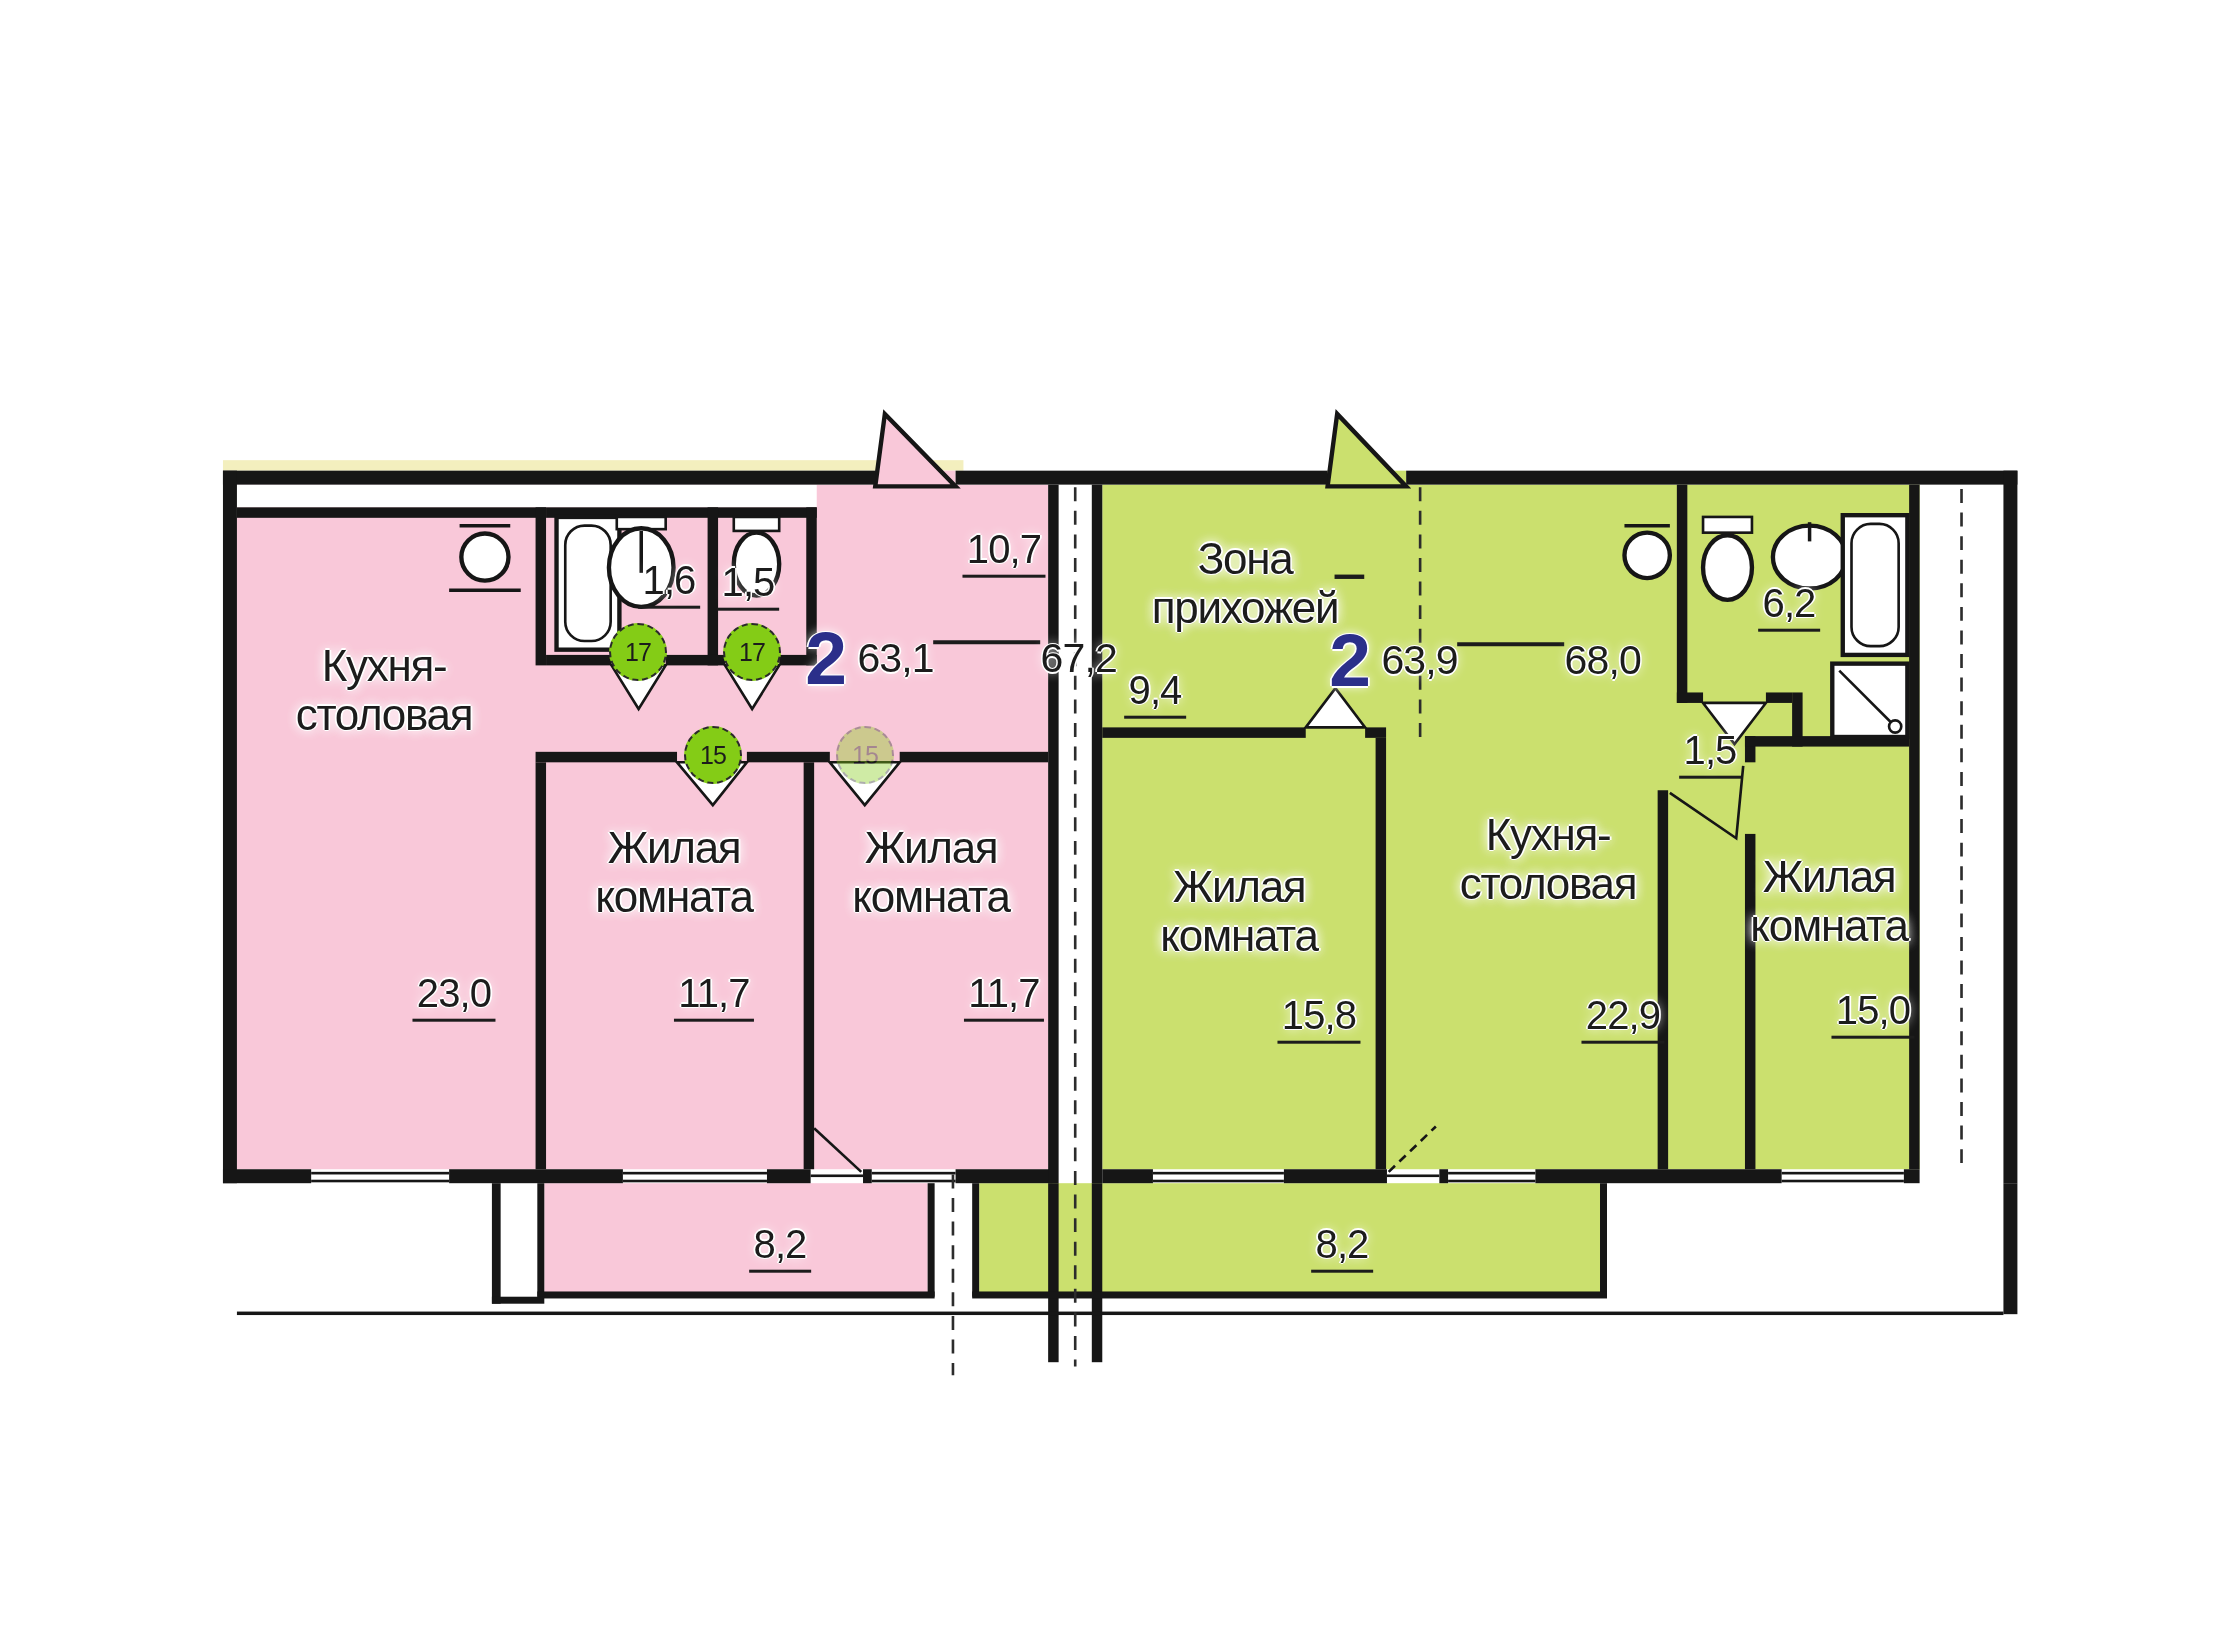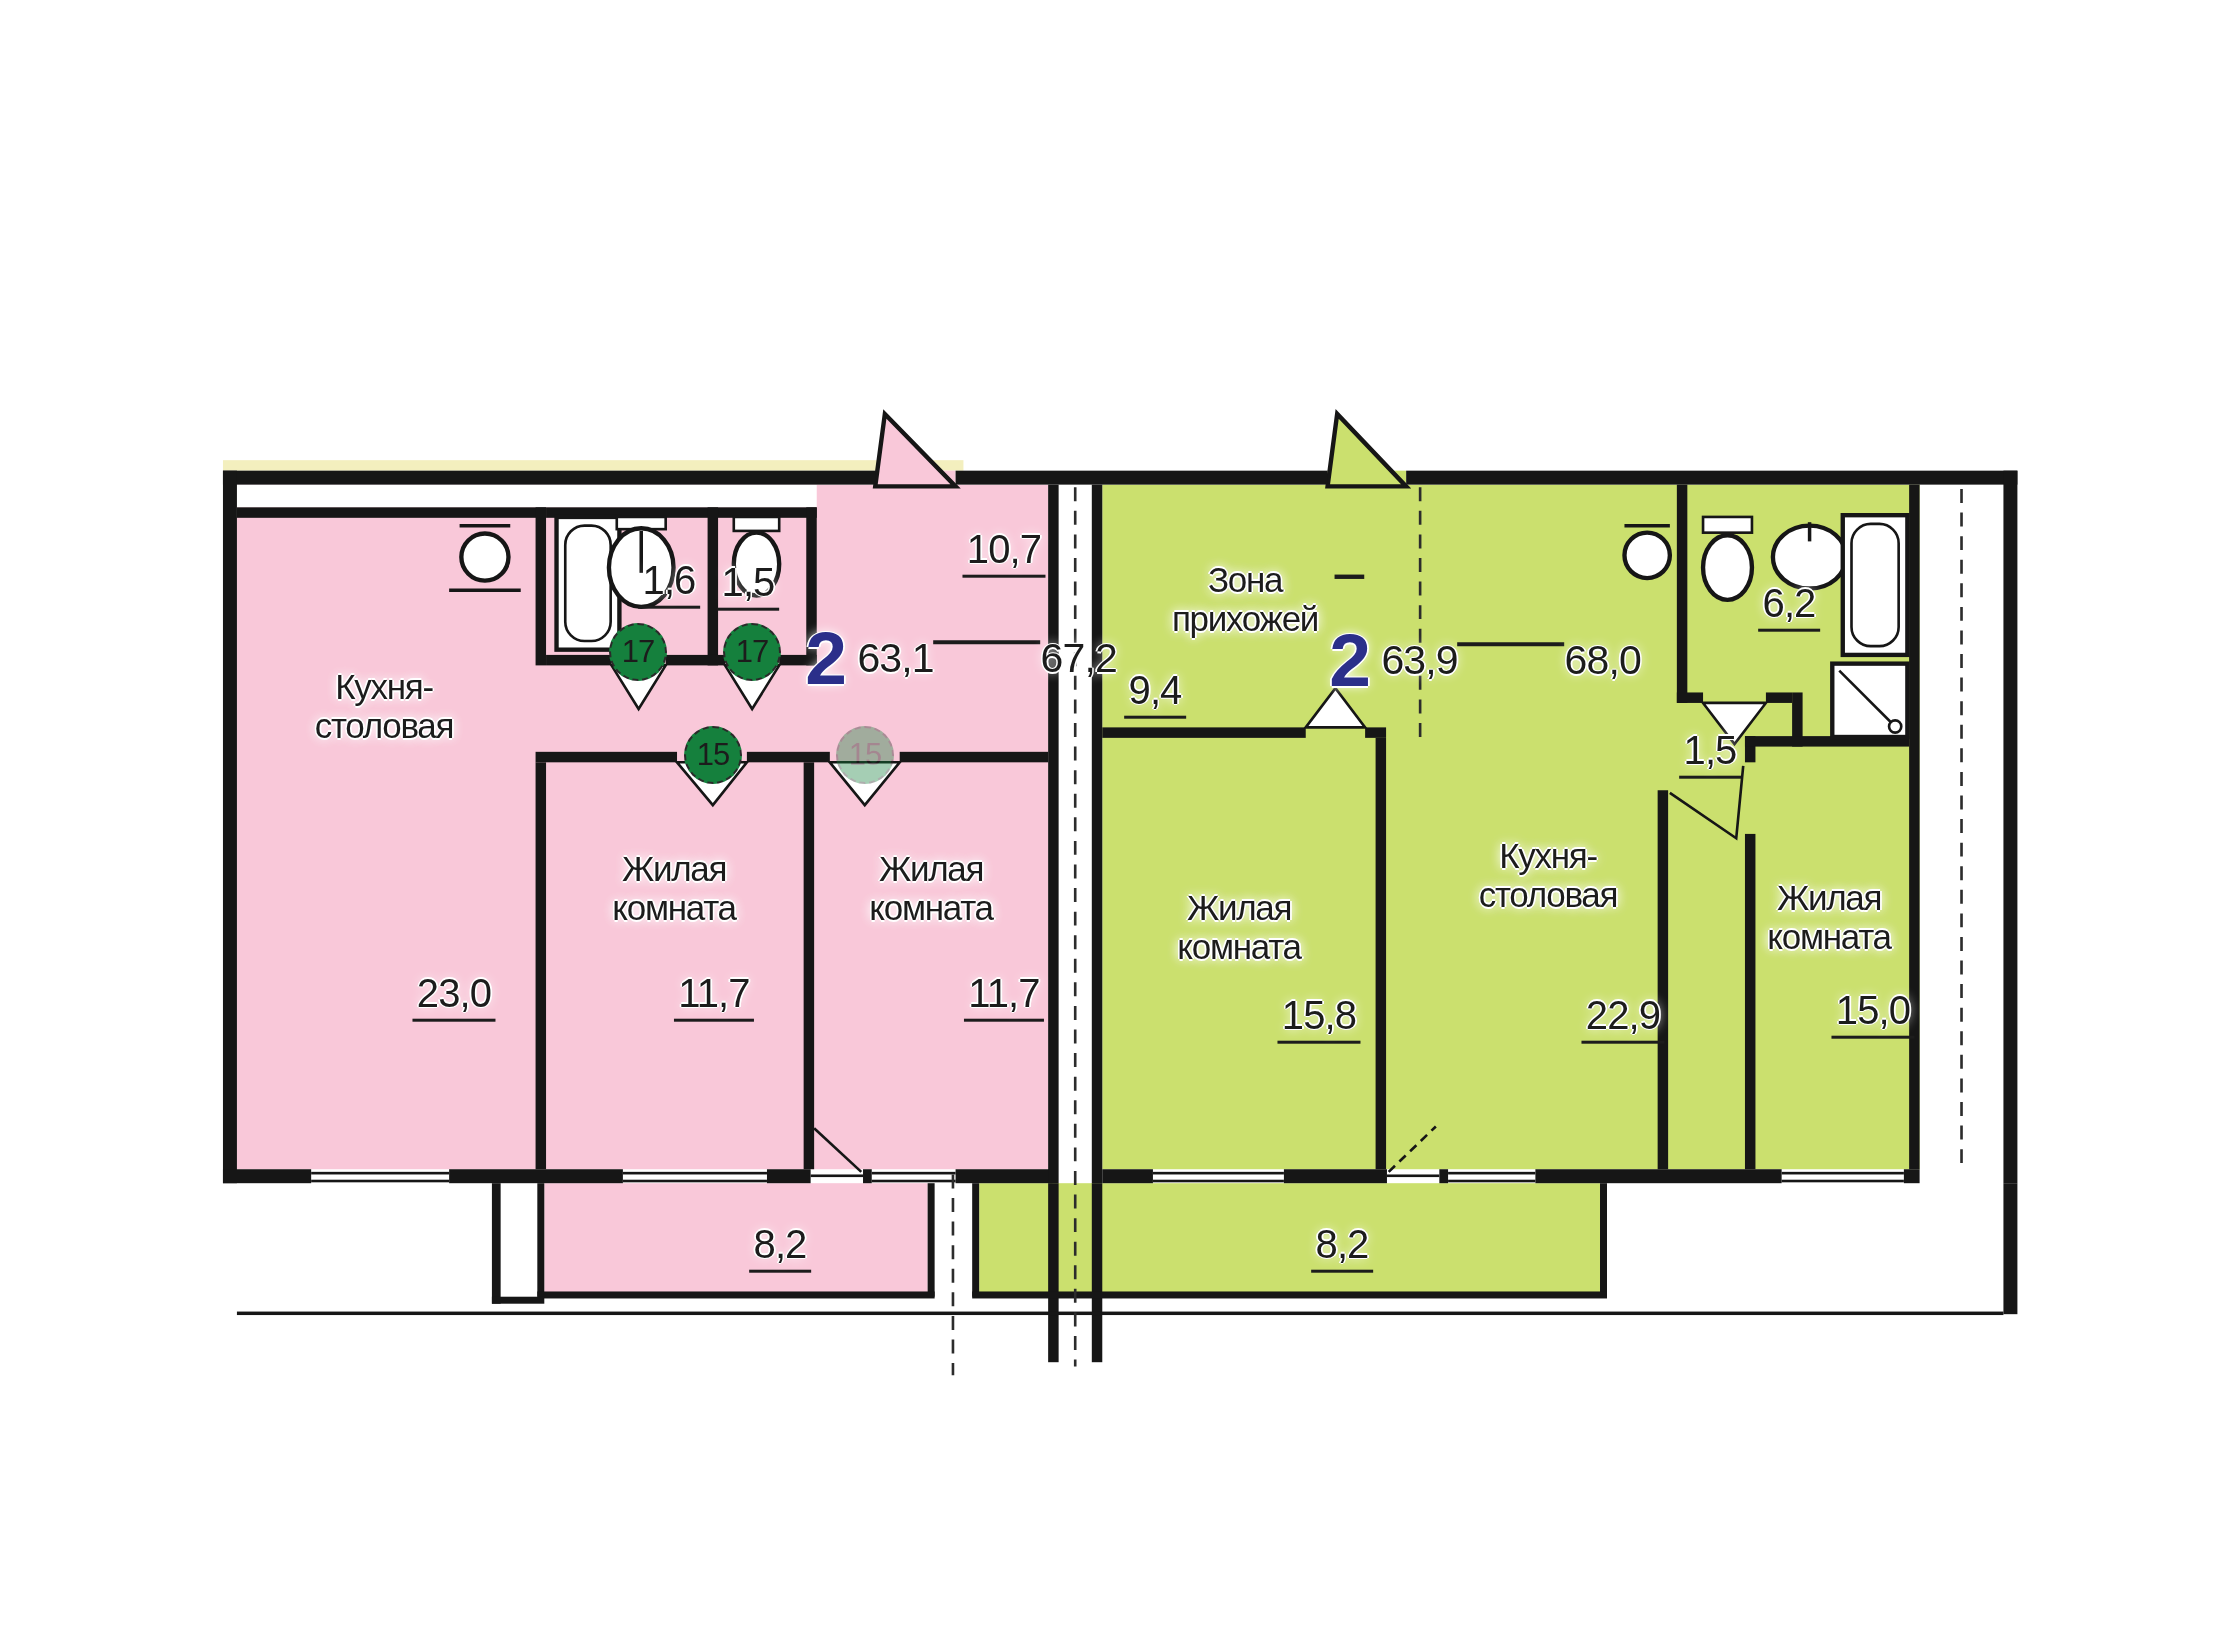--- a/index.html
+++ b/index.html
@@ -1,28 +1,28 @@
 <!DOCTYPE html>
 <html style="font-size:14px"><head>
 <meta charset="utf-8">
 <style>
   html,body{margin:0;padding:0;background:#ffffff;}
   .canvas{position:relative;width:2236px;height:1646px;background:#fff;overflow:hidden;
           font-family:"Liberation Sans", sans-serif;color:#1c1c1c;}
   .canvas svg{position:absolute;left:0;top:0;}
   .label-layer{position:absolute;left:0;top:0;width:100%;height:100%;}
   .room-label{position:absolute;transform:translate(-50%,-50%);text-align:center;
-      font-size:35px;line-height:1.12;letter-spacing:-1.3px;white-space:nowrap;
-      text-shadow:0 1.7px 0 #fff,0 -1.7px 0 #fff,1.7px 0 0 #fff,-1.7px 0 0 #fff,0 0 12.2px #fff,0 0 12.2px #fff;margin-top:16px;}
+      font-size:44px;line-height:1.12;letter-spacing:-1.3px;white-space:nowrap;
+      text-shadow:0 1.7px 0 #fff,0 -1.7px 0 #fff,1.7px 0 0 #fff,-1.7px 0 0 #fff,0 0 12.2px #fff,0 0 12.2px #fff;}
   .area{position:absolute;transform:translate(-50%,-50%);font-size:40px;letter-spacing:-0.9px;
       border-bottom:3.5px solid #1c1c1c;padding:0 4.4px 2.6px 4.4px;
       text-shadow:0 1.7px 0 #fff,0 -1.7px 0 #fff,1.7px 0 0 #fff,-1.7px 0 0 #fff,0 0 10.5px #fff;}
   .door-tag{position:absolute;transform:translate(-50%,-50%);width:54px;height:54px;
-      border:2.6px dashed #2a2a2a;border-radius:50%;background:#15803d;display:flex;
-      align-items:center;justify-content:center;font-size:31px;letter-spacing:-0.9px;}
+      border:2.6px dashed #2a2a2a;border-radius:50%;background:#84cc16;display:flex;
+      align-items:center;justify-content:center;font-size:25px;letter-spacing:-0.9px;}
   .door-tag.faded{opacity:.38;}
   .unit-badge{position:absolute;transform:translate(-50%,-50%);display:flex;align-items:center;gap:10.5px;
       text-shadow:0 1.7px 0 #fff,0 -1.7px 0 #fff,1.7px 0 0 #fff,-1.7px 0 0 #fff,0 0 10.5px #fff;}
   .unit-rooms{font-size:75px;font-weight:bold;color:#2b2f8a;line-height:.9;}
   .unit-frac{display:flex;flex-direction:row;align-items:flex-start;}
   .unit-frac .num{font-size:41px;line-height:1.02;letter-spacing:-0.9px;}
   .frac-line{width:107px;height:3.5px;background:#1c1c1c;margin:2.6px 0;}
 </style>
 </head>
 <body>

